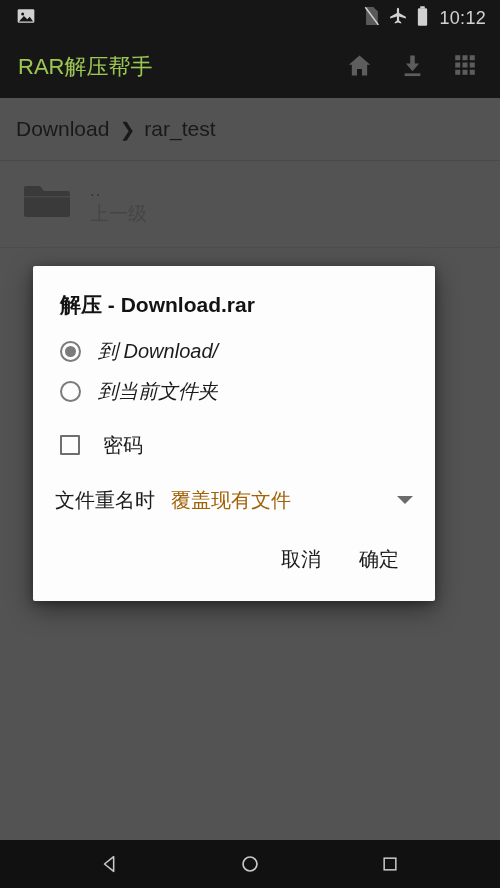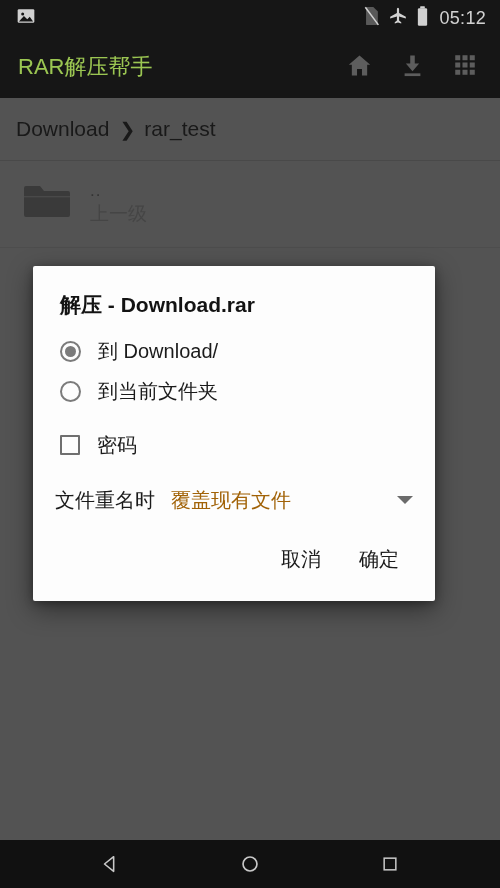--- a/index.html
+++ b/index.html
@@ -177,37 +177,38 @@
   .radio-dot {
     width: 11px; height: 11px;
     background: #7b7b7b;
     border-radius: 50%;
   }
   .opt-label {
     margin-left: 17px;
     color: #1b1b1b;
     font-size: 20px;
     line-height: 1;
+    font-style: italic;
   }
   .check-row {
     display: flex;
     align-items: center;
     padding: 0 24px 0 27px;
     height: 40px;
     margin-top: 14px;
   }
   .check-box {
     width: 20px; height: 20px;
     border: 2px solid #6f6f6f;
     box-sizing: border-box;
     flex: none;
     border-radius: 1px;
   }
   .check-label {
-    margin-left: 17px;
+    margin-left: 23px;
     color: #1b1b1b;
     font-size: 20px;
     line-height: 1;
   }
   .spinner-row {
     display: flex;
     align-items: center;
     padding: 0 22px 0 22px;
     height: 46px;
     margin-top: 12px;
@@ -293,21 +294,21 @@
         <svg width="20" height="20" viewBox="0 0 24 24">
           <path d="M12 2.2c-.85 0-1.3.9-1.3 2.1v4.2L2.6 13v2.1l8.1-2.5v4.9l-2.6 1.9v1.5l3.9-1.1 3.9 1.1v-1.5l-2.6-1.9v-4.9l8.1 2.5V13l-8.1-4.5V4.3c0-1.2-.45-2.1-1.3-2.1z" fill="#ffffff"></path>
         </svg>
       </span>
       <span class="ico">
         <svg width="13" height="21" viewBox="0 0 14 22">
           <rect x="4.5" y="0" width="5" height="2.4" rx=".6" fill="#ffffff"></rect>
           <rect x="2" y="2" width="10" height="19" rx="1.4" fill="#ffffff"></rect>
         </svg>
       </span>
-      <span class="status-clock">05:12</span>
+      <span class="status-clock">10:12</span>
     </div>
   </div>
 
   <div class="app-bar">
     <div class="app-title">RAR解压帮手</div>
     <div class="app-actions">
       <span class="ico">
         <svg width="27" height="27" viewBox="0 0 24 24">
           <path d="M12 3.2 L21.5 11.4 h-2.7 v9.4 h-4.6 v-5.6 h-4.4 v5.6 H5.2 v-9.4 H2.5 Z" fill="#a8a8a8"></path>
         </svg>

